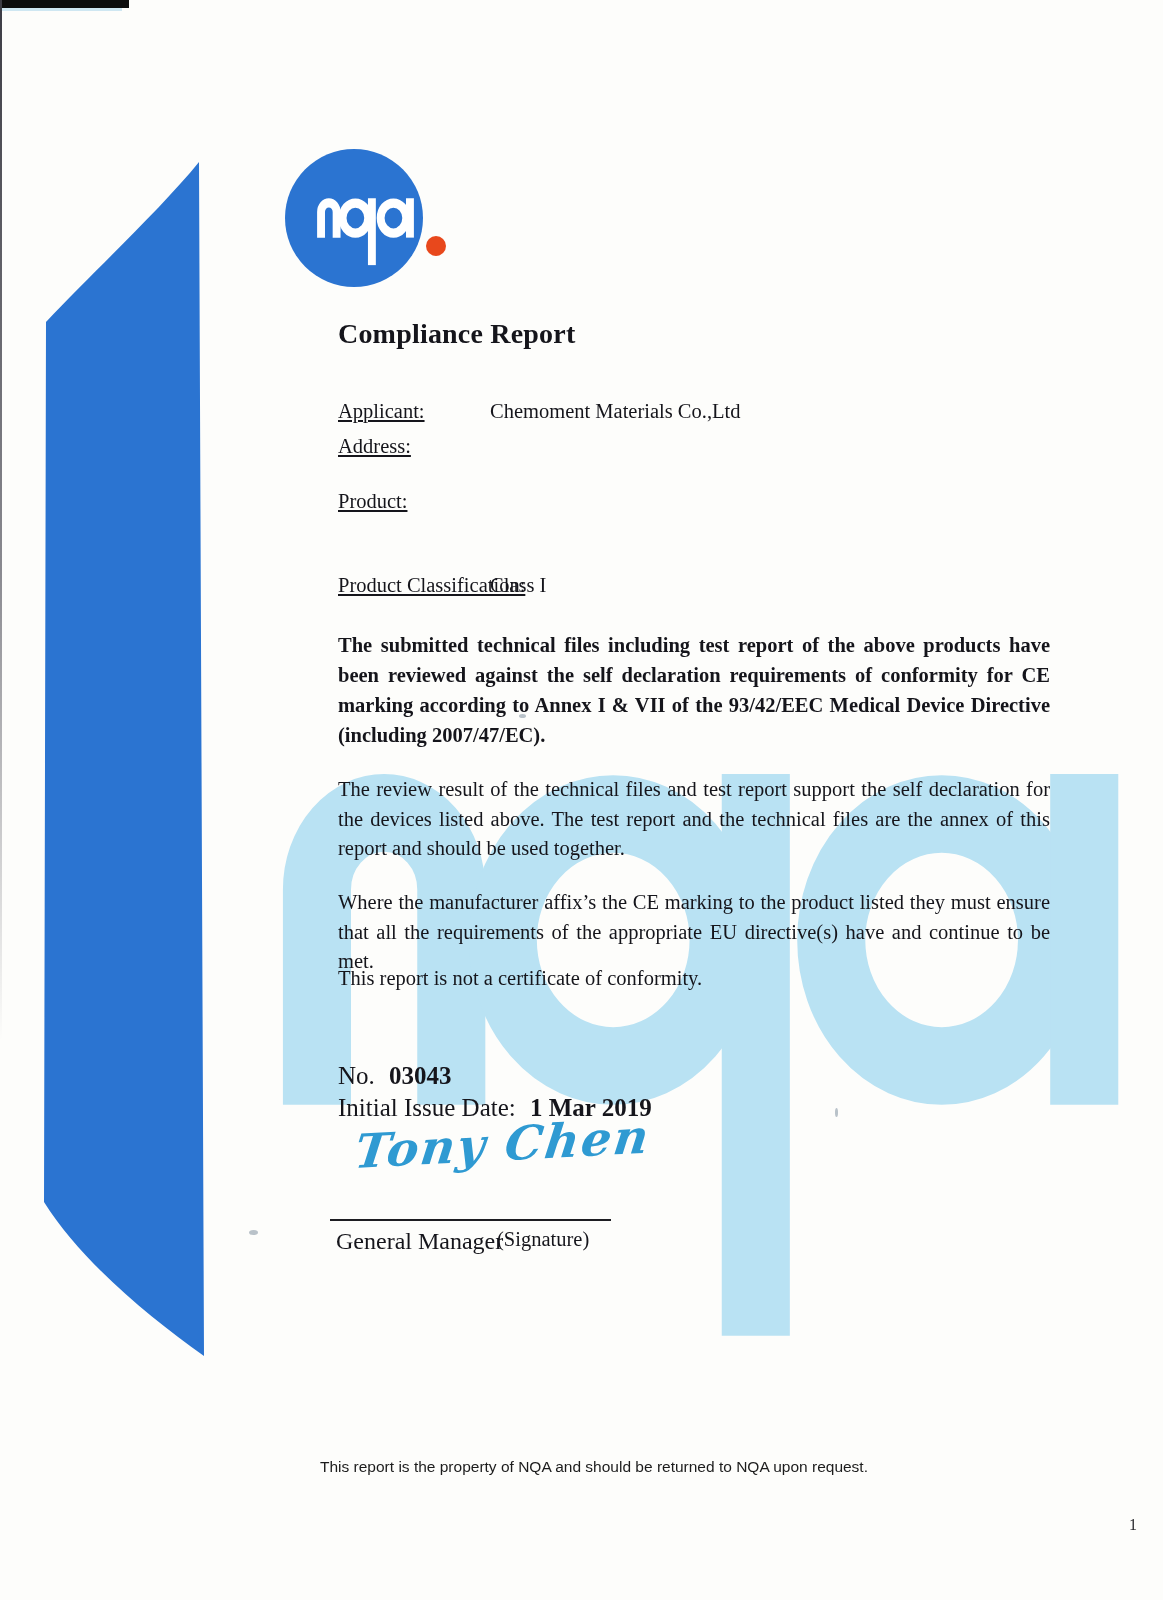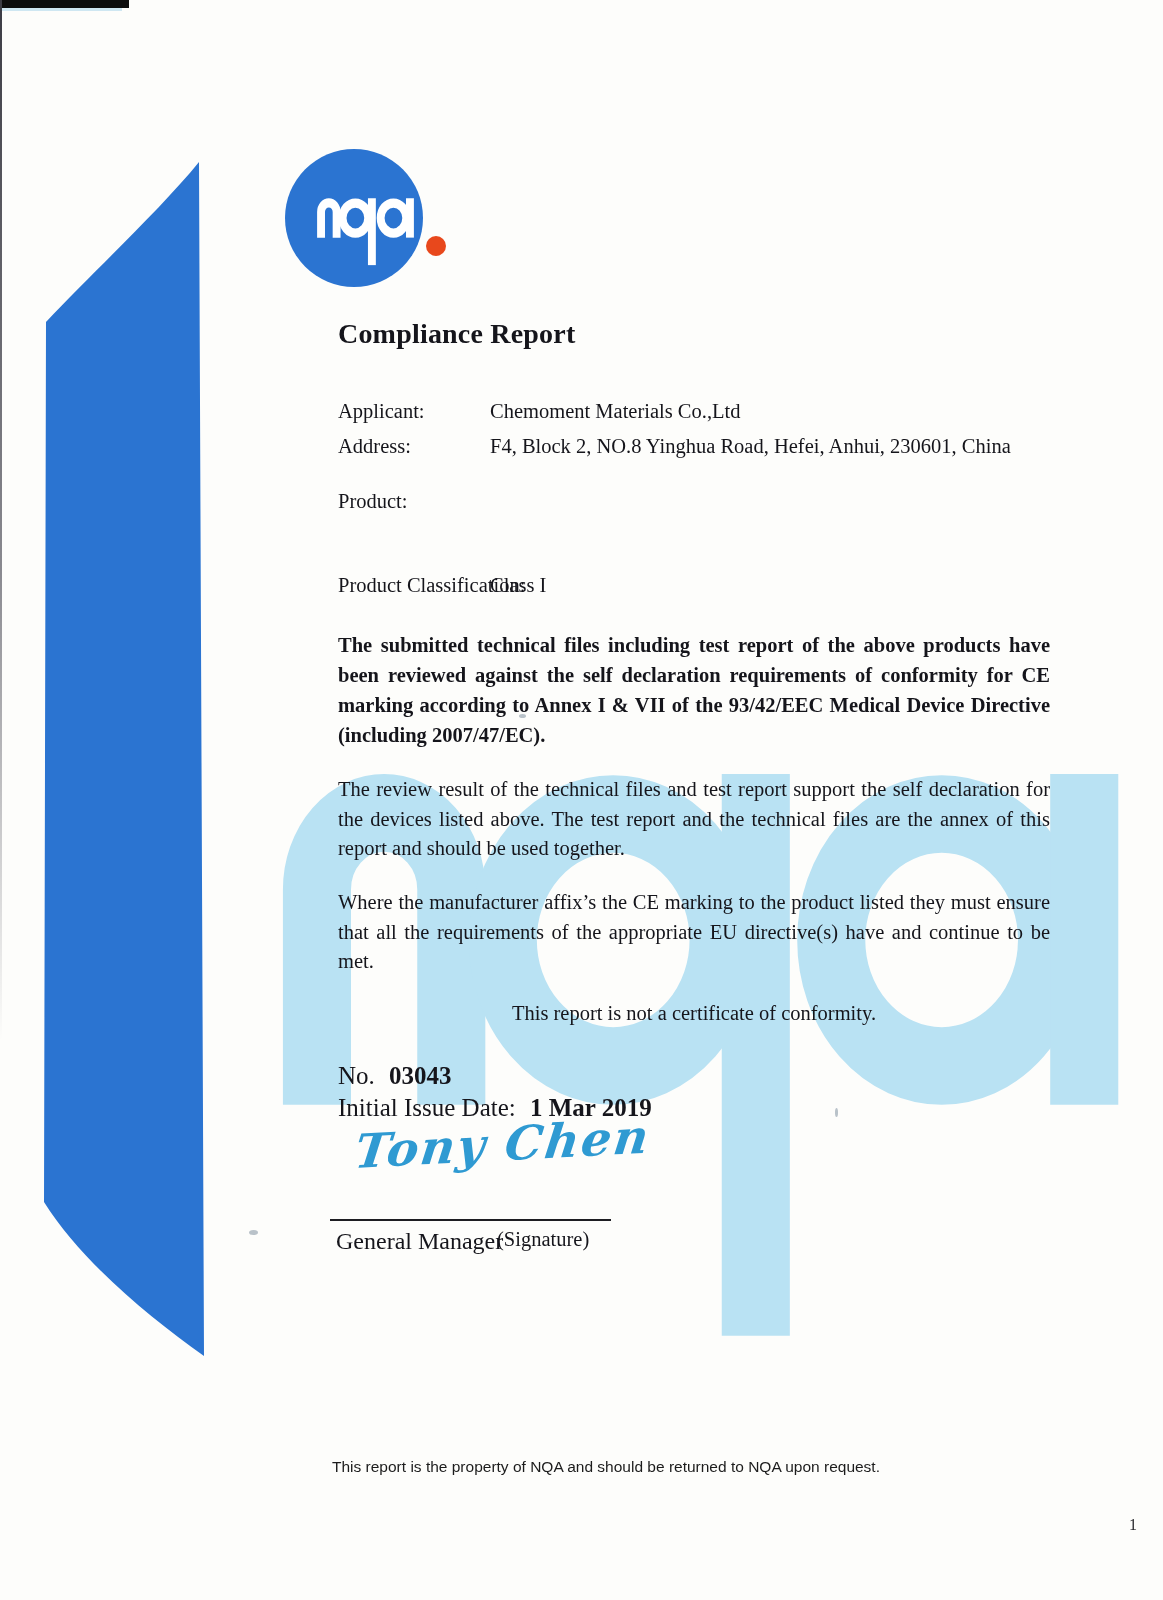--- a/index.html
+++ b/index.html
@@ -22,37 +22,37 @@
   .edge-line{position:absolute;left:0;top:0;width:2px;height:1040px;
     background:linear-gradient(to bottom,#3c3c44 0%,#8a8a90 55%,rgba(200,200,200,0) 100%);}
   .speck{position:absolute;background:#b9c2c9;border-radius:50%;}
 
   .fullpage-svg{position:absolute;left:0;top:0;width:1163px;height:1600px;pointer-events:none;}
 
   
   .content{position:absolute;left:0;top:0;width:1163px;height:1544px;z-index:3;}
   .page-title{position:absolute;left:338px;top:318px;font-size:28px;font-weight:bold;letter-spacing:.2px;}
   .info-row{position:absolute;left:338px;width:712px;font-size:20.5px;display:flex;}
-  .info-label{width:152px;flex:0 0 152px;}
+  .info-label{width:152px;flex:0 0 152px;text-decoration:underline;}
   .info-value{flex:1;}
   .para{position:absolute;left:338px;width:712px;font-size:20.5px;line-height:29.5px;text-align:justify;}
   .para.bold{font-weight:bold;line-height:30px;}
   .issue-line{position:absolute;left:338px;font-size:25px;}
   .issue-line b{font-weight:bold;}
   .signature-name{
     position:absolute;left:352px;top:1124px;
     font-family:"DejaVu Serif",serif;font-style:italic;font-weight:bold;
     font-size:47px;color:var(--sig-blue);
     transform:skewX(-10deg) rotate(-3deg);transform-origin:left bottom;
     letter-spacing:2px;
   }
   .signature-rule{position:absolute;left:330px;top:1219px;width:281px;height:2px;background:#1d1d22;}
   .sig-role{position:absolute;left:336px;top:1228px;font-size:24px;}
   .sig-caption{position:absolute;left:497px;top:1228px;font-size:20.5px;}
-  .footer-note{position:absolute;left:332px;top:1458px;
+  .footer-note{position:absolute;left:320px;top:1458px;
     font-family:"Liberation Sans",sans-serif;font-size:15.5px;color:#1c1c1c;}
   .page-number{position:absolute;left:1129px;top:1516px;font-size:16px;color:#2a2a2e;}
   .sr-only{position:absolute;width:1px;height:1px;overflow:hidden;clip:rect(0 0 0 0);white-space:nowrap;}
 </style>
 </head>
 <body>
 
 <svg width="0" height="0" style="position:absolute">
   <defs>
     <g id="nqa-letters" fill="none" stroke="currentColor" stroke-width="74" stroke-linecap="butt">
@@ -93,34 +93,33 @@
   <div class="content">
 
     <div class="page-title">Compliance Report</div>
 
     <div class="info-row" style="top:400px">
       <span class="info-label">Applicant:</span>
       <span class="info-value">Chemoment Materials Co.,Ltd</span>
     </div>
     <div class="info-row" style="top:435px">
       <span class="info-label">Address:</span>
-      <span class="info-value">F4, Block 2, NO.8 Yinghua Road, Hefei, Anhui, 230601, China</span>
     </div>
     <div class="info-row" style="top:490px">
       <span class="info-label">Product:</span>
     </div>
     <div class="info-row" style="top:574px">
       <span class="info-label" style="flex-basis:152px;white-space:nowrap;">Product Classification:</span>
       <span class="info-value">Class I</span>
     </div>
 
     <div class="para bold" style="top:630px">The submitted technical files including test report of the above products have been reviewed against the self declaration requirements of conformity for CE marking according to Annex I &amp; VII of the 93/42/EEC Medical Device Directive (including 2007/47/EC).</div>
     <div class="para" style="top:888px">Where the manufacturer affix’s the CE marking to the product listed they must ensure that all the requirements of the appropriate EU directive(s) have and continue to be met.</div>
     <div class="para" style="top:775px">The review result of the technical files and test report support the self declaration for the devices listed above. The test report and the technical files are the annex of this report and should be used together.</div>
-    <div class="para" style="top:999px;text-align:center;">This report is not a certificate of conformity.</div>
+    <div class="para" style="top:964px;text-align:left;">This report is not a certificate of conformity.</div>
 
     <div class="issue-line" style="top:1062px">
       <span style="margin-right: 8px;">No.</span>
       <b>03043</b>
     </div>
     <div class="issue-line" style="top:1094px">
       <span style="margin-right: 8px;">Initial Issue Date:</span>
       <b>1 Mar 2019</b>
     </div>
 

